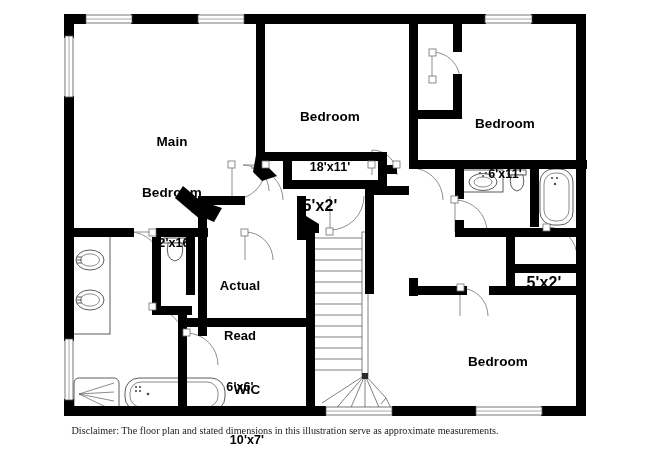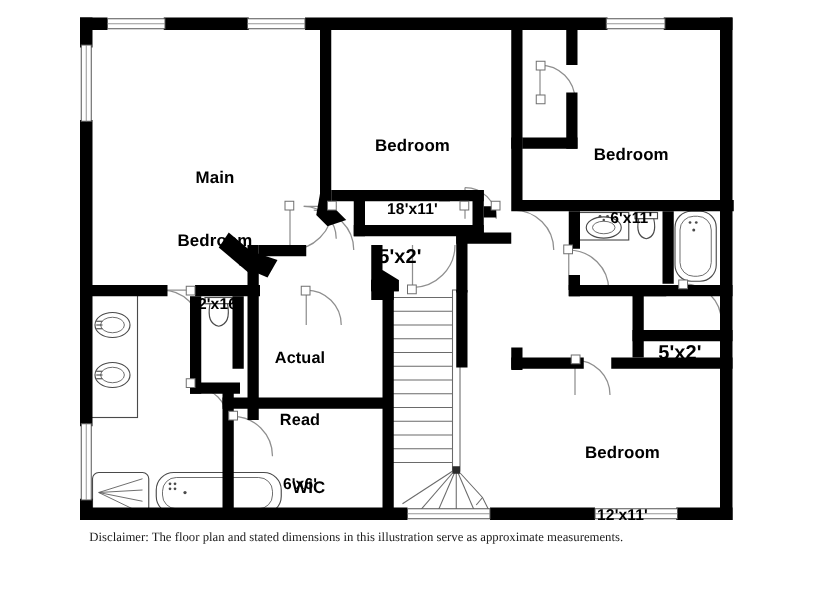--- a/index.html
+++ b/index.html
@@ -398,31 +398,31 @@
     <span class="rl-dim">18'x11'</span>
   </div>
 
   <div class="room-label" style="left:445px; top:80px; width:120px;">
     <span class="rl-name">Bedroom</span>
     <span class="rl-dim">6'x11'</span>
   </div>
 
   <div class="room-label" style="left:438px; top:318px; width:120px;">
     <span class="rl-name">Bedroom</span>
-    <span class="rl-dim">12'x11'</span>
   </div>
 
   <div class="room-label sized" style="left:192px; top:243px; width:96px;">
     <span class="rl-name">Actual</span>
     <span class="rl-name">Read</span>
     <span class="rl-dim">6'x6'</span>
   </div>
 
   <div class="room-label" style="left:199px; top:346px; width:96px;">
     <span class="rl-name">WIC</span>
+    <span class="rl-dim">10'x7'</span>
   </div>
 
   <div class="room-label small" style="left:288px; top:161px; width:64px;">
     <span class="rl-dim">5'x2'</span>
   </div>
 
   <div class="room-label small" style="left:512px; top:238px; width:64px;">
     <span class="rl-dim">5'x2'</span>
   </div>
 

